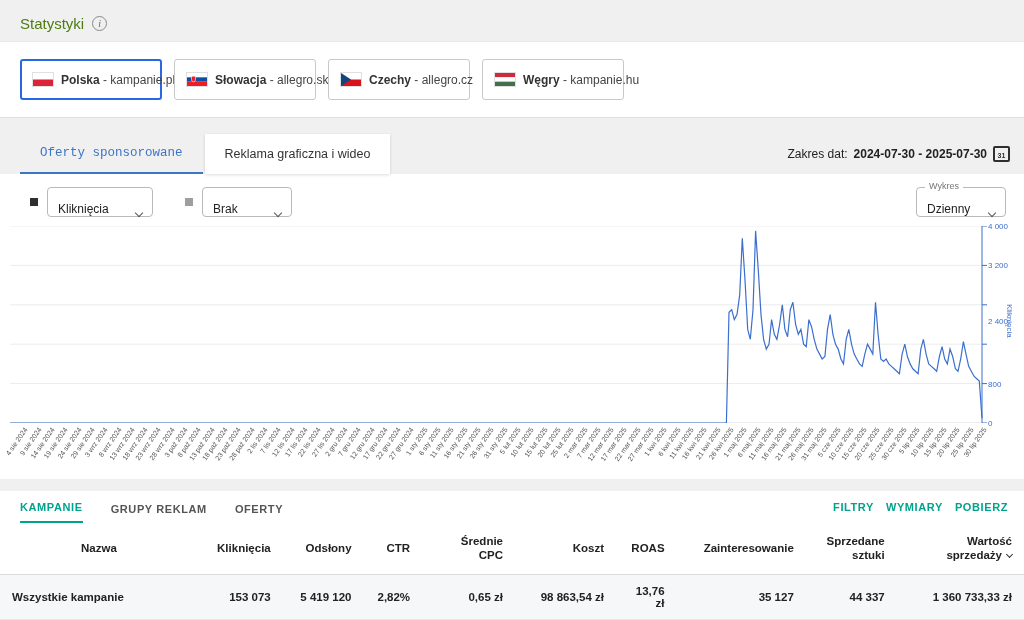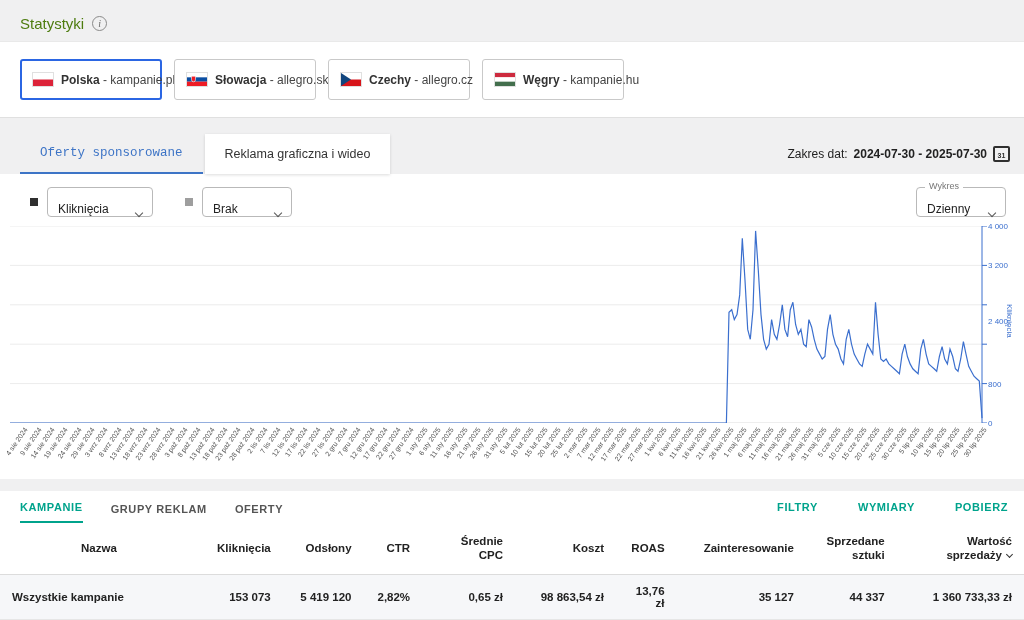--- a/index.html
+++ b/index.html
@@ -70,21 +70,21 @@
   .xlabels span {
     position:absolute; top:3px; font-size:7px; color:#555; white-space:nowrap;
     transform:translateX(-100%) rotate(-55deg); transform-origin:100% 0;
   }
   
   .bottom-card { background:#fff; margin-top:12px; min-height:119px; }
   .btabs { display:flex; align-items:flex-end; padding:10px 20px 0; position:relative; }
   .btab { font-size:11px; letter-spacing:0.6px; color:#555; font-weight:700;
     margin-right:28px; padding-bottom:8px; cursor:pointer; }
   .btab.active { color:#00a38c; border-bottom:2px solid #00a38c; }
-  .actions { position:absolute; right:16px; top:10px; display:flex; gap:40px; }
+  .actions { position:absolute; right:16px; top:10px; display:flex; gap:12px; }
   .action-link { font-size:11px; letter-spacing:0.6px; color:#00a38c; font-weight:700; cursor:pointer; }
   table.stats { width:100%; border-collapse:collapse; font-size:11.5px; }
   table.stats th { text-align:right; font-weight:700; color:#222; padding:11px 12px;
     border-bottom:1px solid #dcdcdc; line-height:1.25; vertical-align:middle; }
   table.stats th:first-child { text-align:center; }
   table.stats td { text-align:right; font-weight:700; color:#222; padding:10px 12px;
     border-bottom:1px solid #e6e6e6; }
   table.stats td:first-child { text-align:left; }
   table.stats tbody tr { background:#f6f7f9; }
   .sort-caret { display:inline-block; width:5px; height:5px; border-right:1.5px solid #333;

